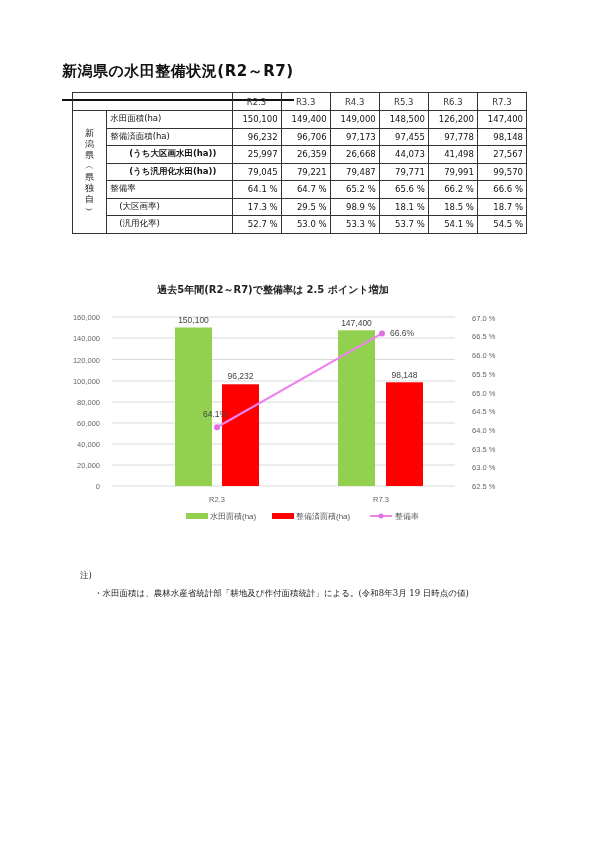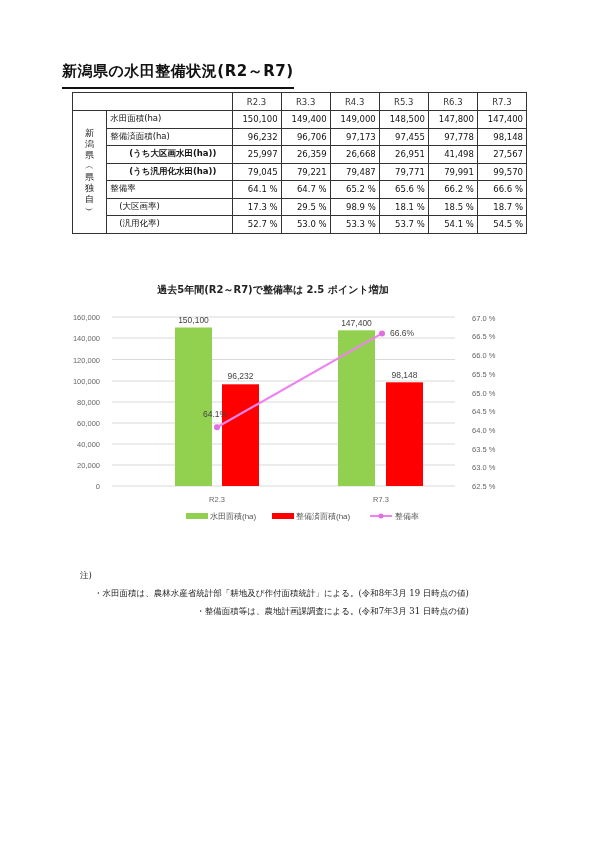--- a/index.html
+++ b/index.html
@@ -1,30 +1,30 @@
 <!DOCTYPE html>
 <html><head>
 <meta charset="utf-8">
 <style>
   html,body{margin:0;padding:0;background:#fff;}
   body{width:600px;height:848px;position:relative;overflow:hidden;font-family:"DejaVu Sans",sans-serif;color:#111;}
-  .page-title{position:absolute;left:62px;top:62px;font-size:15px;font-weight:bold;letter-spacing:0.5px;border-bottom:2px solid #111;padding-bottom:6px;white-space:nowrap;}
+  .page-title{position:absolute;left:62px;top:62px;font-size:15px;font-weight:bold;letter-spacing:0.5px;border-bottom:2px solid #111;padding-bottom:18px;white-space:nowrap;}
   table.main{position:absolute;left:72px;top:92px;width:455px;border-collapse:collapse;font-size:8.5px;}
   table.main td{border:1px solid #333;height:16.5px;padding:0 3px;white-space:nowrap;}
   table.main tr.hdr td{height:17px;text-align:center;color:#333;}
   table.main td.num{text-align:right;width:47px;}
   table.main td.region{width:40px;text-align:center;vertical-align:middle;line-height:11px;font-size:9px;}
   table.main td.lbl{width:108px;}
   table.main td.indent2{padding-left:22px;font-weight:bold;}
   table.main td.indent1{padding-left:12px;}
   .chart-title{position:absolute;left:0;width:546px;top:283px;text-align:center;font-size:10px;font-weight:bold;color:#222;}
   .chart-svg{position:absolute;left:60px;top:300px;}
   .notes{position:absolute;left:80px;top:570px;font-family:"DejaVu Serif",serif;font-size:8.5px;color:#222;}
   .notes .note-head{margin-bottom:6px;}
-  .notes .note-item{margin-left:14px;margin-bottom:6px;text-align:right;}
+  .notes .note-item{margin-left:14px;margin-bottom:6px;}
 </style>
 </head>
 <body>
 
 <div class="page-title">新潟県の水田整備状況(R2～R7)</div>
 
 <table class="main">
   <tbody>
       <tr class="hdr">
     <td colspan="2"></td>
@@ -44,38 +44,38 @@
       <div>県</div>
       <div>独</div>
       <div>自</div>
       <div>︶</div>
     </td>
     <td class="lbl">水田面積(ha)</td>
     <td class="num">150,100</td>
     <td class="num">149,400</td>
     <td class="num">149,000</td>
     <td class="num">148,500</td>
-    <td class="num">147,800</td>
+    <td class="num">126,200</td>
     <td class="num">147,400</td>
   </tr>
   <tr>
     <td class="lbl">整備済面積(ha)</td>
     <td class="num">96,232</td>
     <td class="num">96,706</td>
     <td class="num">97,173</td>
     <td class="num">97,455</td>
     <td class="num">97,778</td>
     <td class="num">98,148</td>
   </tr>
   <tr>
     <td class="lbl indent2">(うち大区画水田(ha))</td>
     <td class="num">25,997</td>
     <td class="num">26,359</td>
     <td class="num">26,668</td>
-    <td class="num">26,951</td>
+    <td class="num">44,073</td>
     <td class="num">41,498</td>
     <td class="num">27,567</td>
   </tr>
   <tr>
     <td class="lbl indent2">(うち汎用化水田(ha))</td>
     <td class="num">79,045</td>
     <td class="num">79,221</td>
     <td class="num">79,487</td>
     <td class="num">79,771</td>
     <td class="num">79,991</td>
@@ -182,14 +182,13 @@
     <text x="236" y="219">整備済面積(ha)</text>
     <line x1="310" y1="216" x2="332" y2="216" stroke="#ee82ee" stroke-width="2"></line>
     <circle cx="321" cy="216" r="2.5" fill="#e06fe0"></circle>
     <text x="335" y="219">整備率</text>
   </g>
 </svg>
 
 <div class="notes">
   <div class="note-head">注)</div>
   <div class="note-item">・水田面積は、農林水産省統計部「耕地及び作付面積統計」による。(令和8年3月 19 日時点の値)</div>
-  <div class="note-item">・整備面積等は、農地計画課調査による。(令和7年3月 31 日時点の値)</div>
 </div>
 
 </body></html>

